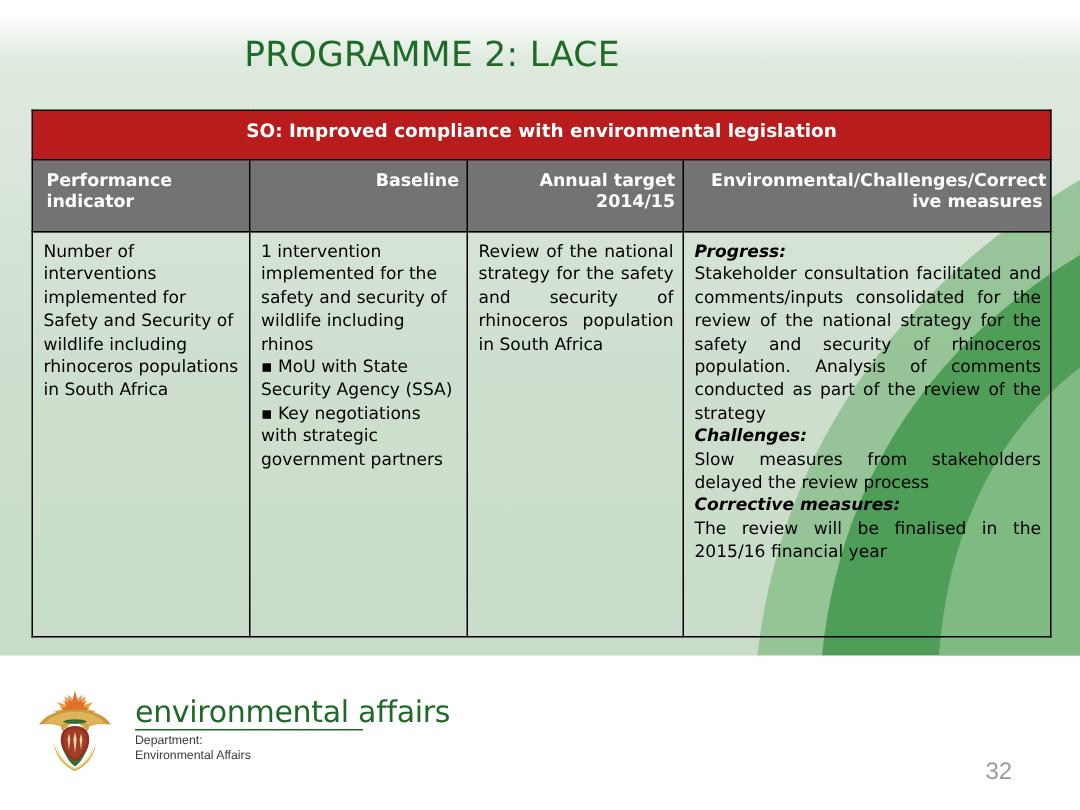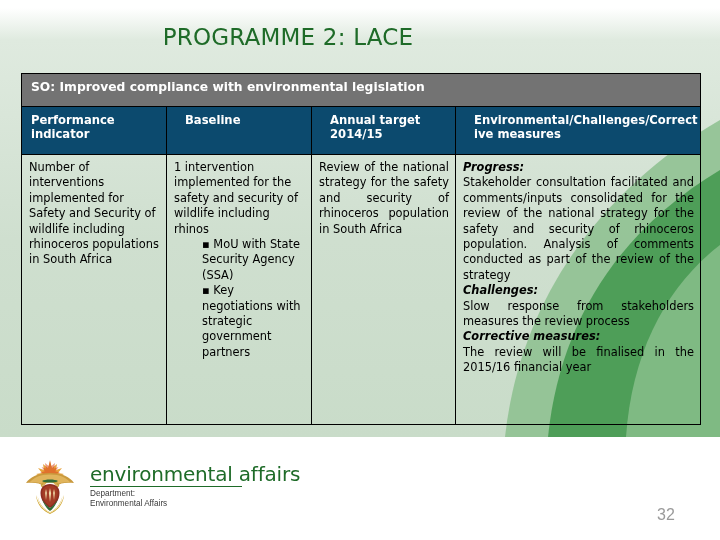--- a/index.html
+++ b/index.html
@@ -58,56 +58,57 @@
     border-collapse: collapse;
     table-layout: fixed;
     font-family: "DejaVu Sans", sans-serif;
   }
   .tbl td {
     border: 1px solid #000000;
     vertical-align: top;
     padding: 0;
   }
   .so-row td {
-    background: #737373;
+    background: #b91c1c;
     color: #ffffff;
     font-size: 12.3px;
     font-weight: bold;
     padding: 6px 9px 7px 9px;
     height: 19px;
+    text-align: center;
   }
   .hdr-row td {
-    background: #0c4a6e;
+    background: #737373;
     color: #ffffff;
     font-size: 11.6px;
     font-weight: bold;
     padding: 6px 5px 7px 18px;
     height: 34px;
     vertical-align: top;
     line-height: 14px;
   }
   .hdr-left { text-align: left; padding-left: 9px !important; }
-  .hdr-center { text-align: left; }
+  .hdr-center { text-align: right; }
   .body-row td {
     background: transparent;
     color: #000000;
     font-size: 11.4px;
     line-height: 15.4px;
     padding: 5px 6px 6px 7px;
     height: 258px;
   }
   .c1 { width: 145px; }
   .c2 { width: 145px; }
   .c3 { width: 144px; }
   .c4 { width: 245px; }
   .cell-j { text-align: justify; text-align-last: left; }
   .cell-l { text-align: left; }
   .lbl { font-weight: bold; font-style: italic; display: block; }
   .blk { display: block; }
-  .bullet-line { display: block; margin-left: 28px; }
+  .bullet-line { display: block; }
   
   .logo-wrap {
     position: absolute;
     left: 22px;
     top: 455px;
     display: flex;
     align-items: center;
   }
   .coat {
     width: 56px;
@@ -208,21 +209,21 @@
         <td class="cell-l">
           <span class="blk">1 intervention implemented for the safety and security of wildlife including rhinos</span>
           <span class="bullet-line">▪ MoU with State Security Agency (SSA)</span>
           <span class="bullet-line">▪ Key negotiations with strategic government partners</span>
         </td>
         <td class="cell-j">Review of the national strategy for the safety and security of rhinoceros population in South Africa</td>
         <td class="cell-j">
           <span class="lbl">Progress:</span>
           <span class="blk cell-j">Stakeholder consultation facilitated and comments/inputs consolidated for the review of the national strategy for the safety and security of rhinoceros population. Analysis of comments conducted as part of the review of the strategy</span>
           <span class="lbl">Challenges:</span>
-          <span class="blk cell-j">Slow response from stakeholders measures the review process</span>
+          <span class="blk cell-j">Slow measures from stakeholders delayed the review process</span>
           <span class="lbl">Corrective measures:</span>
           <span class="blk cell-j">The review will be finalised in the 2015/16 financial year</span>
         </td>
       </tr>
     </tbody>
   </table>
 
   <div class="logo-wrap">
     <div class="coat">
       <svg viewBox="0 0 56 60" width="56" height="60">

